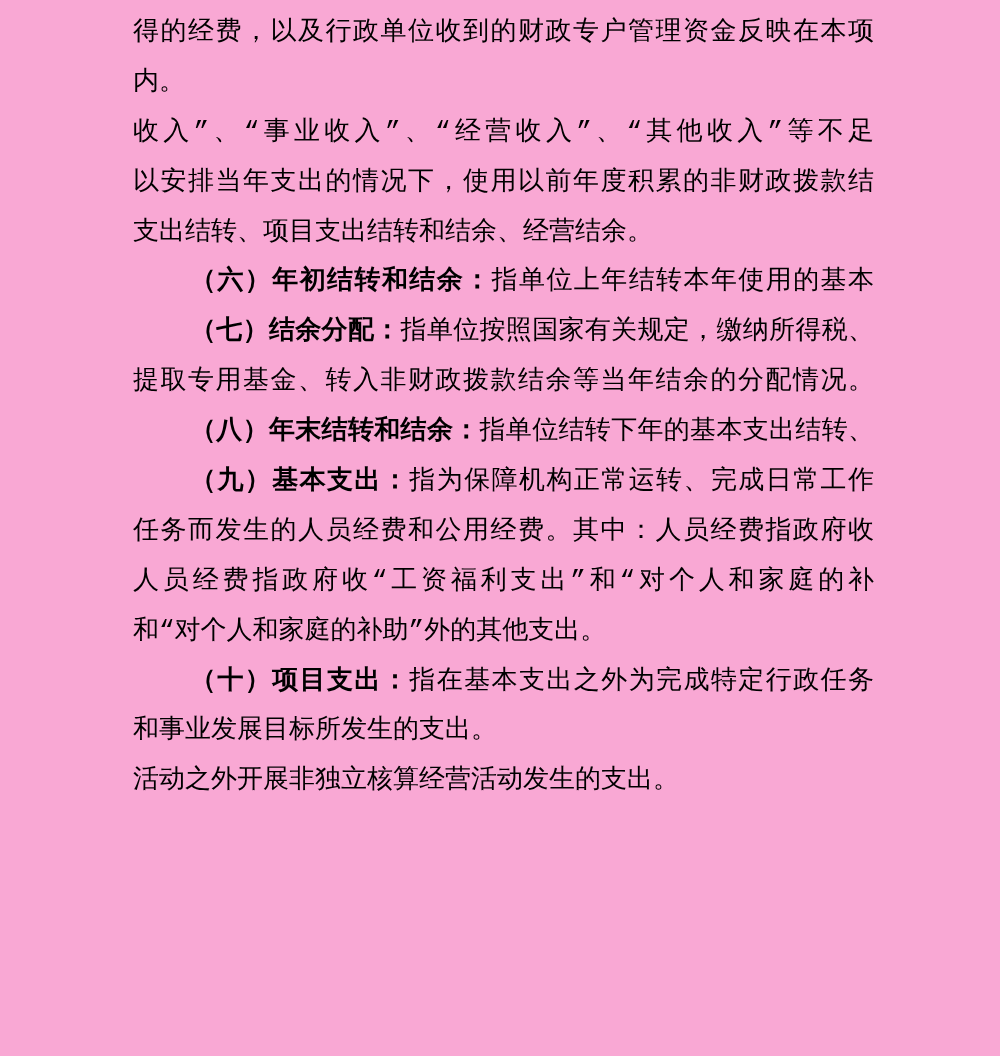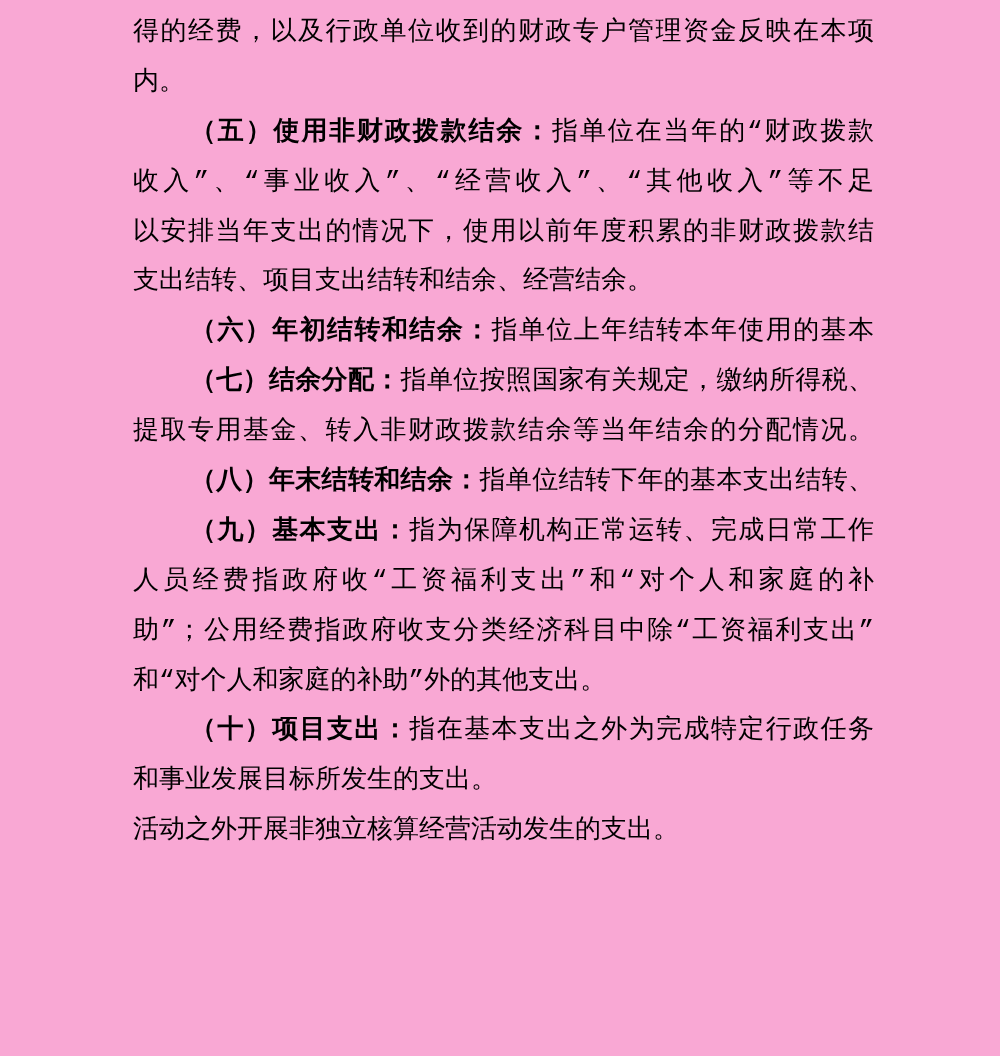--- a/index.html
+++ b/index.html
@@ -35,28 +35,27 @@
   .hd {
     font-weight: bold;
   }
 </style>
 </head>
 <body>
 
 <div class="page">
   <div class="line"><span>得的经费，以及行政单位收到的财政专户管理资金反映在本项</span></div>
   <div class="line end"><span>内。</span></div>
-  <div class="line indent"><span class="hd">（五）使用非财政拨款结余：</span><span>指单位在当年的“财政拨款</span></div>
   <div class="line"><span>收入”、“事业收入”、“经营收入”、“其他收入”等不足</span></div>
   <div class="line"><span>以安排当年支出的情况下，使用以前年度积累的非财政拨款结</span></div>
   <div class="line end"><span>支出结转、项目支出结转和结余、经营结余。</span></div>
   <div class="line indent"><span class="hd">（六）年初结转和结余：</span><span>指单位上年结转本年使用的基本</span></div>
   <div class="line indent"><span class="hd">（七）结余分配：</span><span>指单位按照国家有关规定，缴纳所得税、</span></div>
   <div class="line"><span>提取专用基金、转入非财政拨款结余等当年结余的分配情况。</span></div>
   <div class="line indent"><span class="hd">（八）年末结转和结余：</span><span>指单位结转下年的基本支出结转、</span></div>
   <div class="line indent"><span class="hd">（九）基本支出：</span><span>指为保障机构正常运转、完成日常工作</span></div>
+  <div class="line"><span>任务而发生的人员经费和公用经费。其中：人员经费指政府收</span></div>
   <div class="line"><span>人员经费指政府收“工资福利支出”和“对个人和家庭的补</span></div>
-  <div class="line"><span>助”；公用经费指政府收支分类经济科目中除“工资福利支出”</span></div>
   <div class="line end"><span>和“对个人和家庭的补助”外的其他支出。</span></div>
   <div class="line indent"><span class="hd">（十）项目支出：</span><span>指在基本支出之外为完成特定行政任务</span></div>
   <div class="line end"><span>和事业发展目标所发生的支出。</span></div>
   <div class="line end"><span>活动之外开展非独立核算经营活动发生的支出。</span></div>
 </div>
 
 </body></html>

